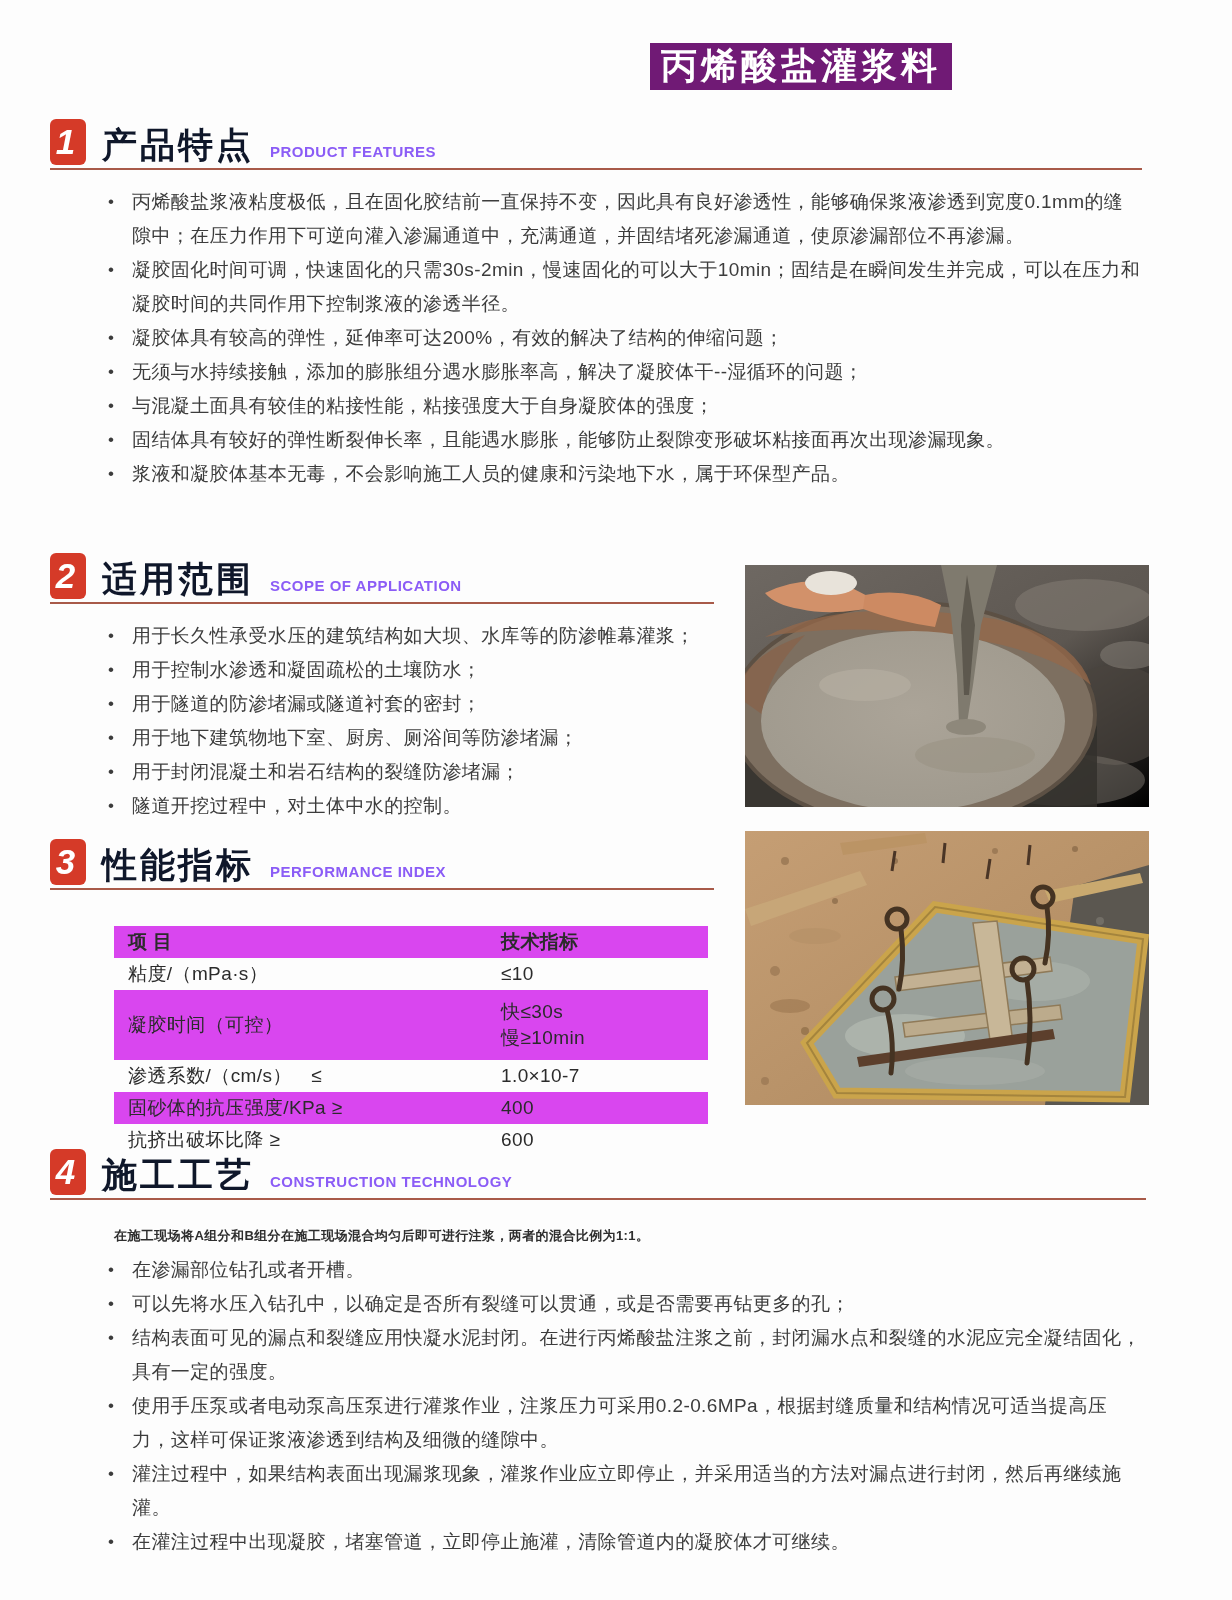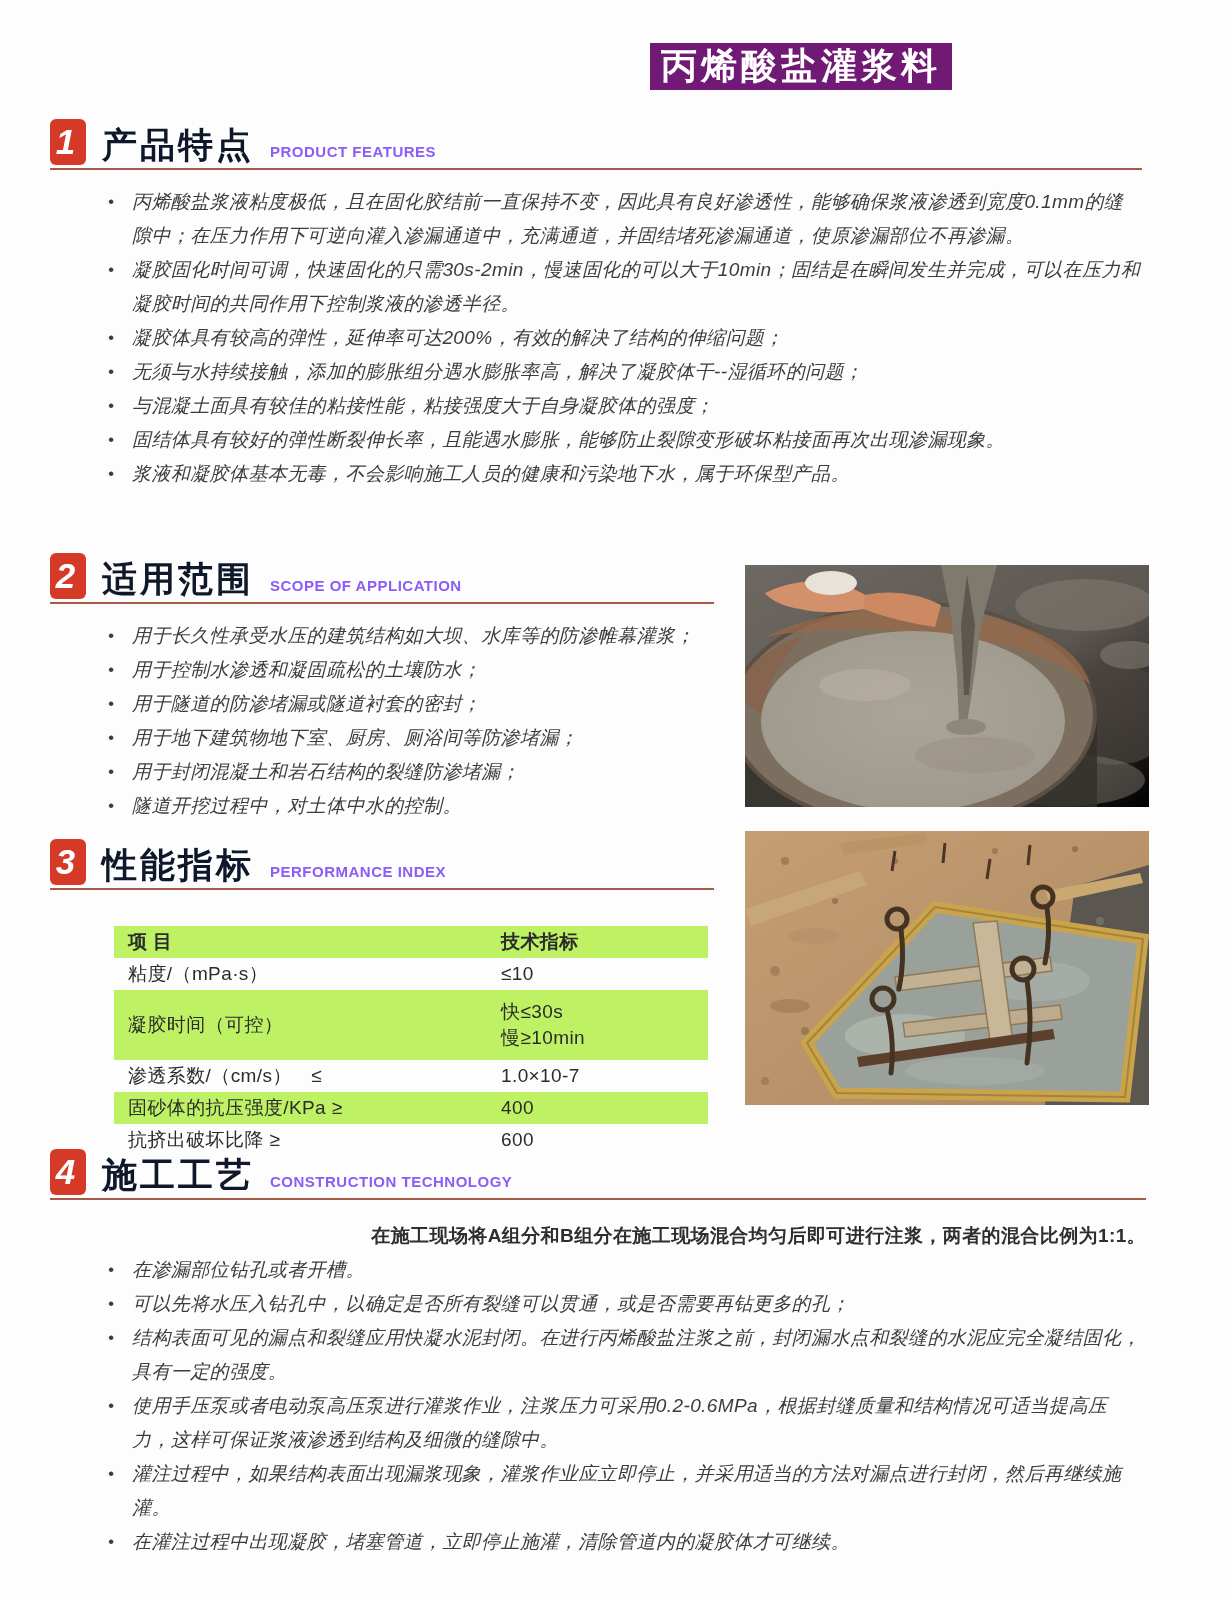--- a/index.html
+++ b/index.html
@@ -34,49 +34,49 @@
   }
   .sec-title {
     font-size:35px; font-weight:bold; color:#0f172a;
     letter-spacing:3px; line-height:40px; white-space:nowrap;
   }
   .sec-subtitle {
     font-size:15px; font-weight:bold; color:#8b5cf6;
     letter-spacing:0.5px; padding-bottom:5px; white-space:nowrap;
   }
 
-  .bullets { list-style:none; margin:15px 0 0 0; padding:0 0 0 56px;font-style:italic; }
+  .bullets { list-style:none; margin:15px 0 0 0; padding:0 0 0 56px; }
   .bullets li {
     position:relative; padding-left:26px; font-size:19px;
     line-height:34px; color:#3c3c3c; letter-spacing:0.4px;
   }
   .bullets li::before {
     content:"•"; position:absolute; left:2px; top:0;
     color:#3c3c3c; font-size:17px;
   }
 
   .intro-line {
-    margin:19px 0 0 64px; font-size:19px; line-height:34px;
-    font-weight:bold; color:#2e2e2e; letter-spacing:0.4px;text-align:right;
+    margin:19px 0 0 64px; font-size:13px; line-height:34px;
+    font-weight:bold; color:#2e2e2e; letter-spacing:0.4px;
   }
   #sec4 .bullets { margin-top:0; }
 
   
   .perf-table {
     border-collapse:collapse; table-layout:fixed;
     margin:36px 0 0 64px; width:594px;
   }
   .perf-table td {
     font-size:19px; color:#2b2b2b; padding:2px 14px;
     vertical-align:middle; letter-spacing:0.4px;
   }
   .perf-table .c1 { width:345px; }
   .perf-table tr { height:32px; }
   .perf-table tr.tall { height:70px; }
-  .row-gray { background:#bef264; }
+  .row-gray { background:#d946ef; }
   .perf-table .head td { font-weight:bold; }
 
   
   .photo { position:absolute; display:block; }
   #photo1 { left:745px; top:565px; }
   #photo2 { left:745px; top:831px; }
 </style>
 </head>
 <body>
 

